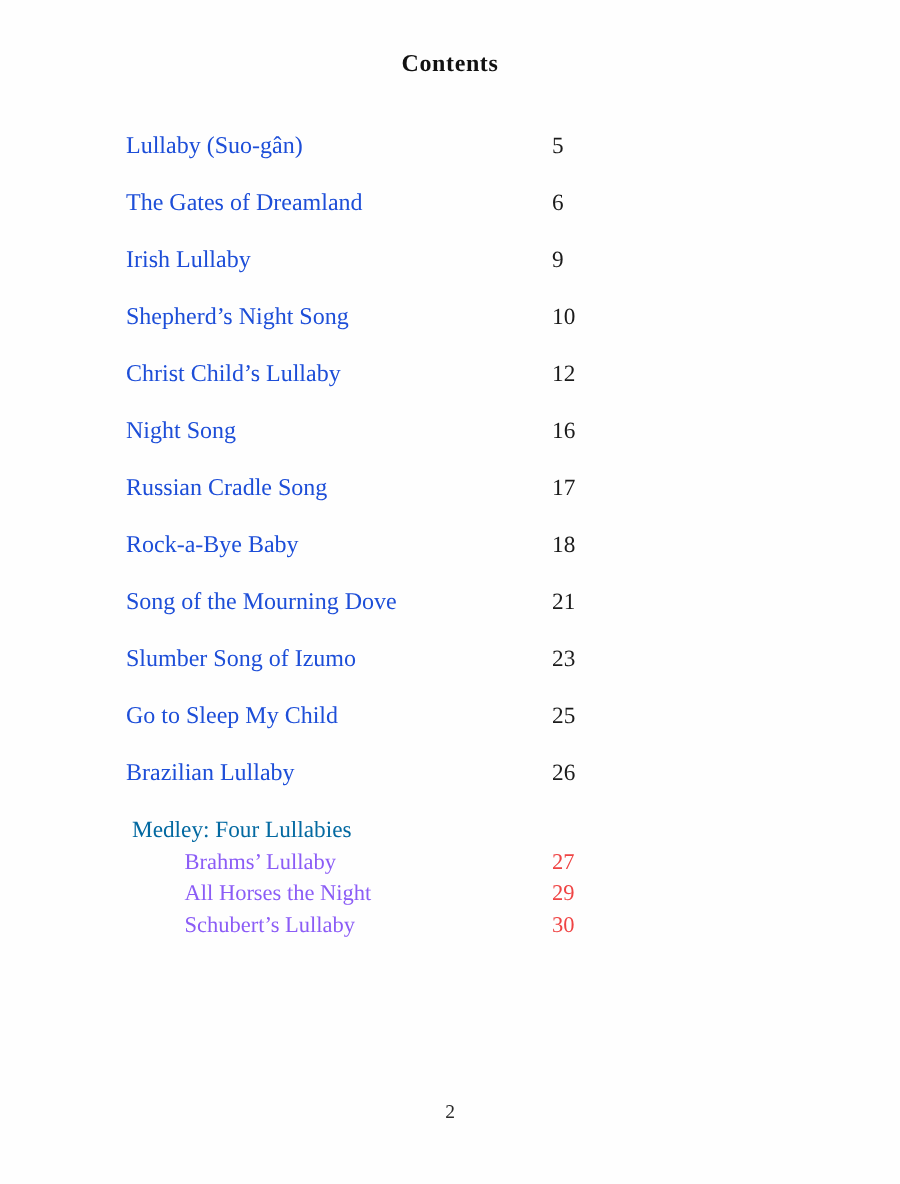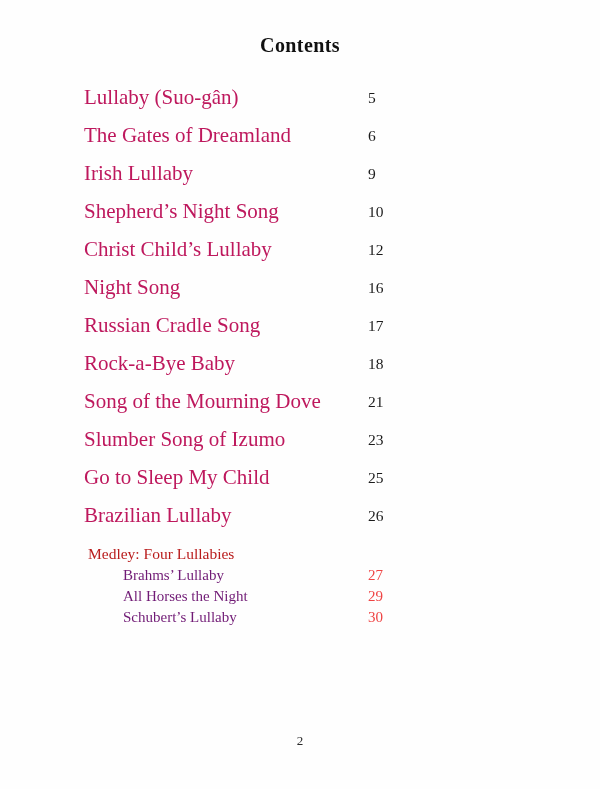--- a/index.html
+++ b/index.html
@@ -24,21 +24,21 @@
     background: #fefefe;
   }
 
   
   .toc-title {
     position: absolute;
     top: 34px;
     left: 0;
     width: 600px;
     text-align: center;
-    font-size: 20px;
+    font-size: 16px;
     font-weight: bold;
     letter-spacing: 0.4px;
     color: #111111;
   }
 
   
   .toc-list {
     position: absolute;
     top: 88px;
     left: 0;
@@ -47,23 +47,23 @@
 
   .toc-entry {
     position: relative;
     height: 38px;
   }
 
   .toc-entry .entry-title {
     position: absolute;
     left: 84px;
     top: 0;
-    font-size: 21px;
-    line-height: 19px;
-    color: #be185d;
+    font-size: 16px;
+    line-height: 19px;
+    color: #1d4ed8;
     white-space: nowrap;
   }
 
   .toc-entry .entry-page {
     position: absolute;
     left: 368px;
     top: 0;
     font-size: 15.5px;
     line-height: 19px;
     color: #1b1b1b;
@@ -73,21 +73,21 @@
   .toc-group {
     position: relative;
   }
 
   .toc-group .group-title {
     position: absolute;
     left: 88px;
     top: 0;
     font-size: 15.5px;
     line-height: 19px;
-    color: #b91c1c;
+    color: #0369a1;
     white-space: nowrap;
   }
 
   .toc-subitems {
     position: absolute;
     top: 22px;
     left: 0;
     width: 600px;
   }
 
@@ -95,21 +95,21 @@
     position: relative;
     height: 21px;
   }
 
   .toc-subentry .sub-title {
     position: absolute;
     left: 123px;
     top: 0;
     font-size: 15px;
     line-height: 19px;
-    color: #701a75;
+    color: #8b5cf6;
     white-space: nowrap;
   }
 
   .toc-subentry .sub-page {
     position: absolute;
     left: 368px;
     top: 0;
     font-size: 15px;
     line-height: 19px;
     color: #ef4444;

